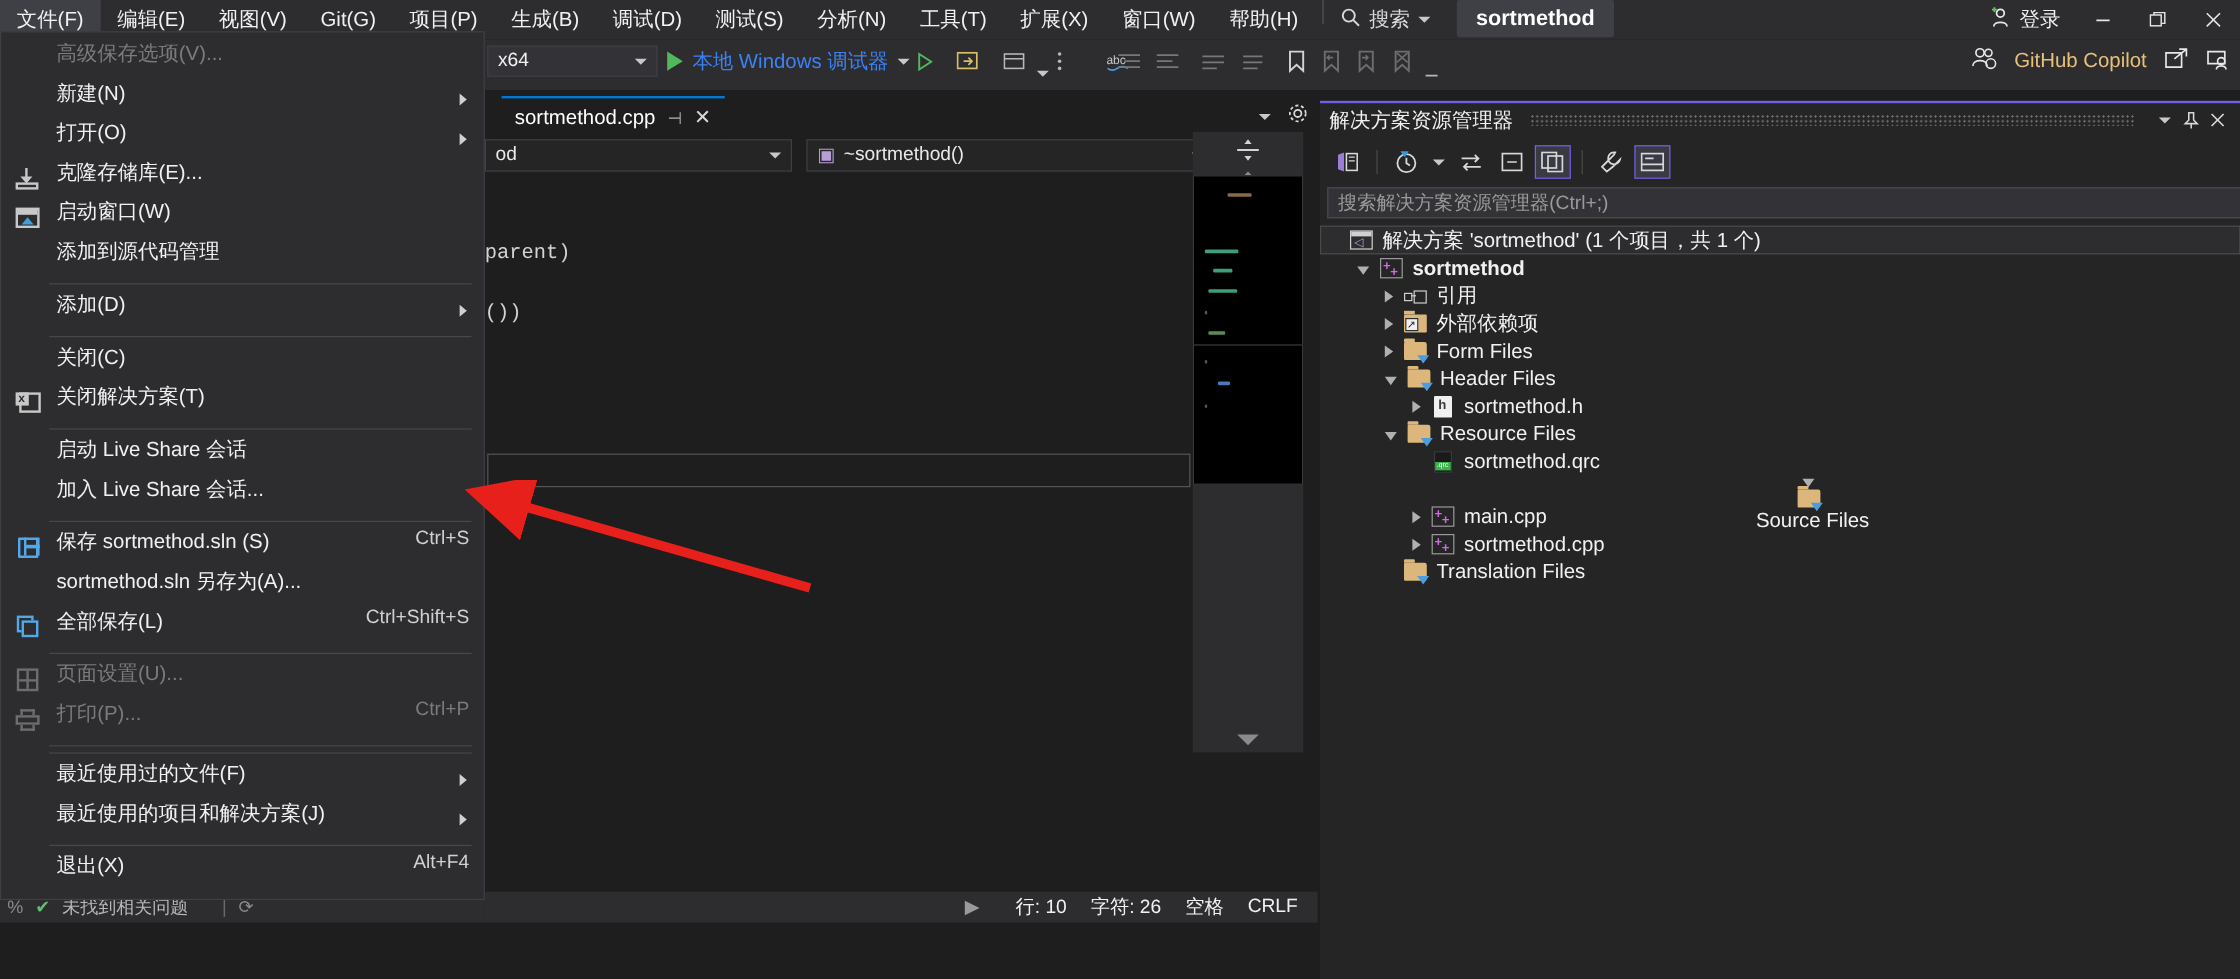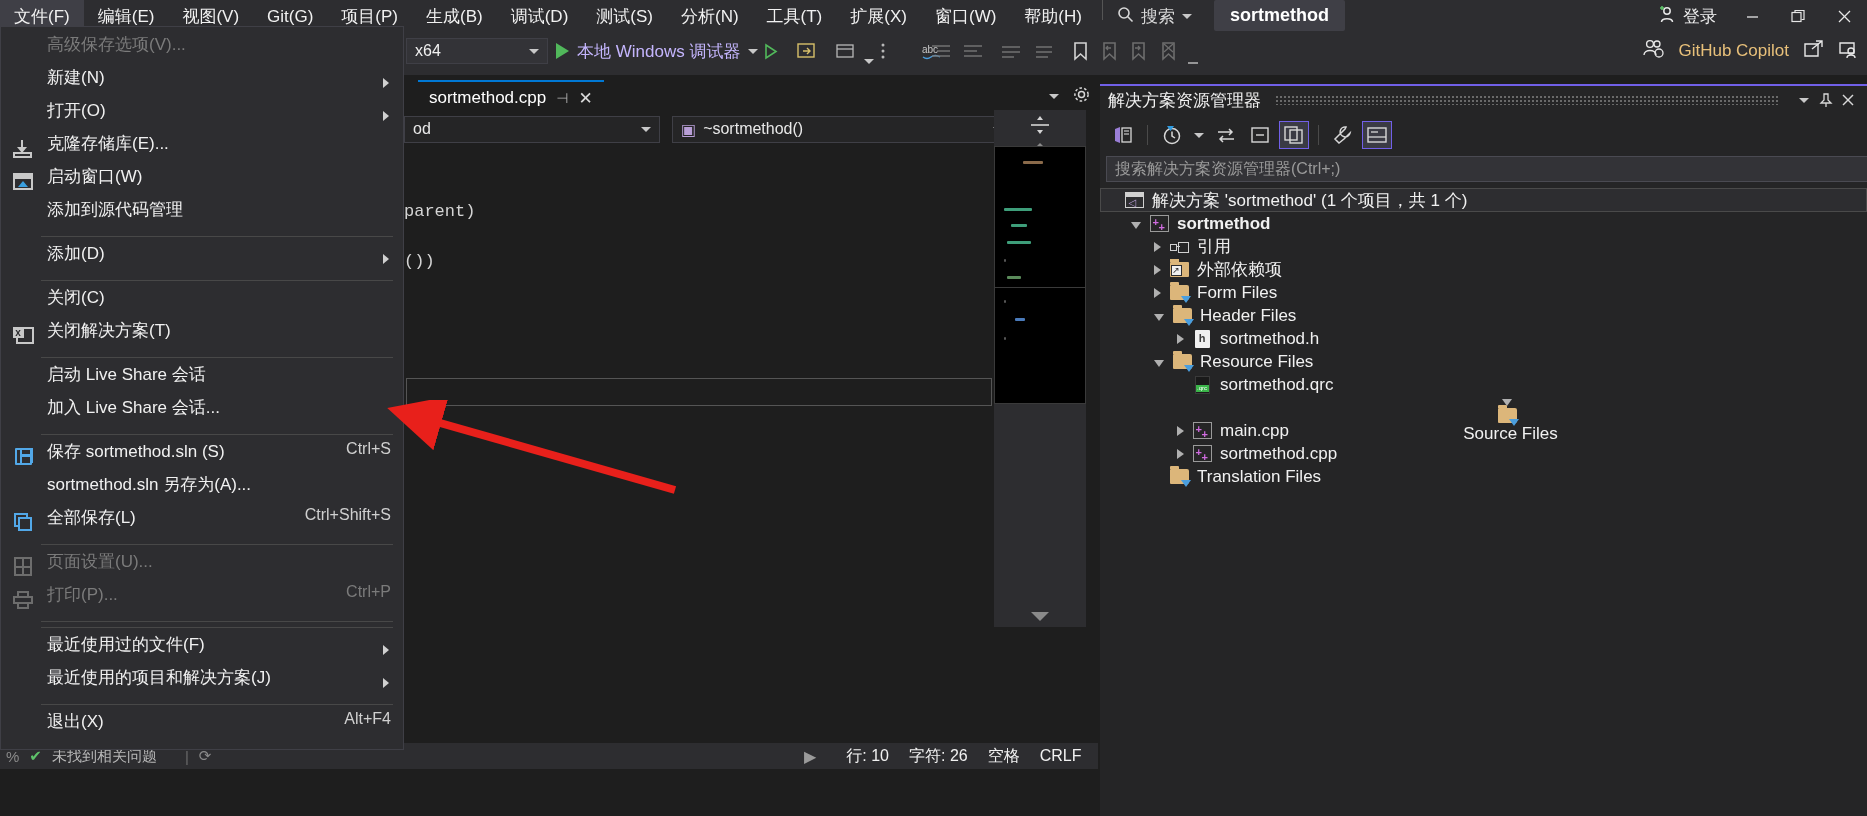--- a/index.html
+++ b/index.html
@@ -56,21 +56,21 @@
     background: #2d2d30;
   }
   .combo-x64 {
     position: absolute; left: 406px; top: 38px; width: 142px; height: 26px;
     background: #333337; border: 1px solid #3f3f46; color: #f1f1f1;
     font-size: 16px; padding: 2px 8px; display: flex; align-items: center;
     justify-content: space-between;
   }
   .dbg-run {
     position: absolute; left: 556px; top: 36px; height: 30px;
-    display: flex; align-items: center; gap: 8px; font-size: 17px; color: #c4b5fd;
+    display: flex; align-items: center; gap: 8px; font-size: 17px; color: #3b82f6;
   }
   .play-tri {
     width: 0; height: 0; border-top: 8px solid transparent;
     border-bottom: 8px solid transparent; border-left: 13px solid #51b85b;
   }
   .tb2-icon {
     position: absolute; top: 38px; width: 26px; height: 26px;
     display: flex; align-items: center; justify-content: center;
   }
 

